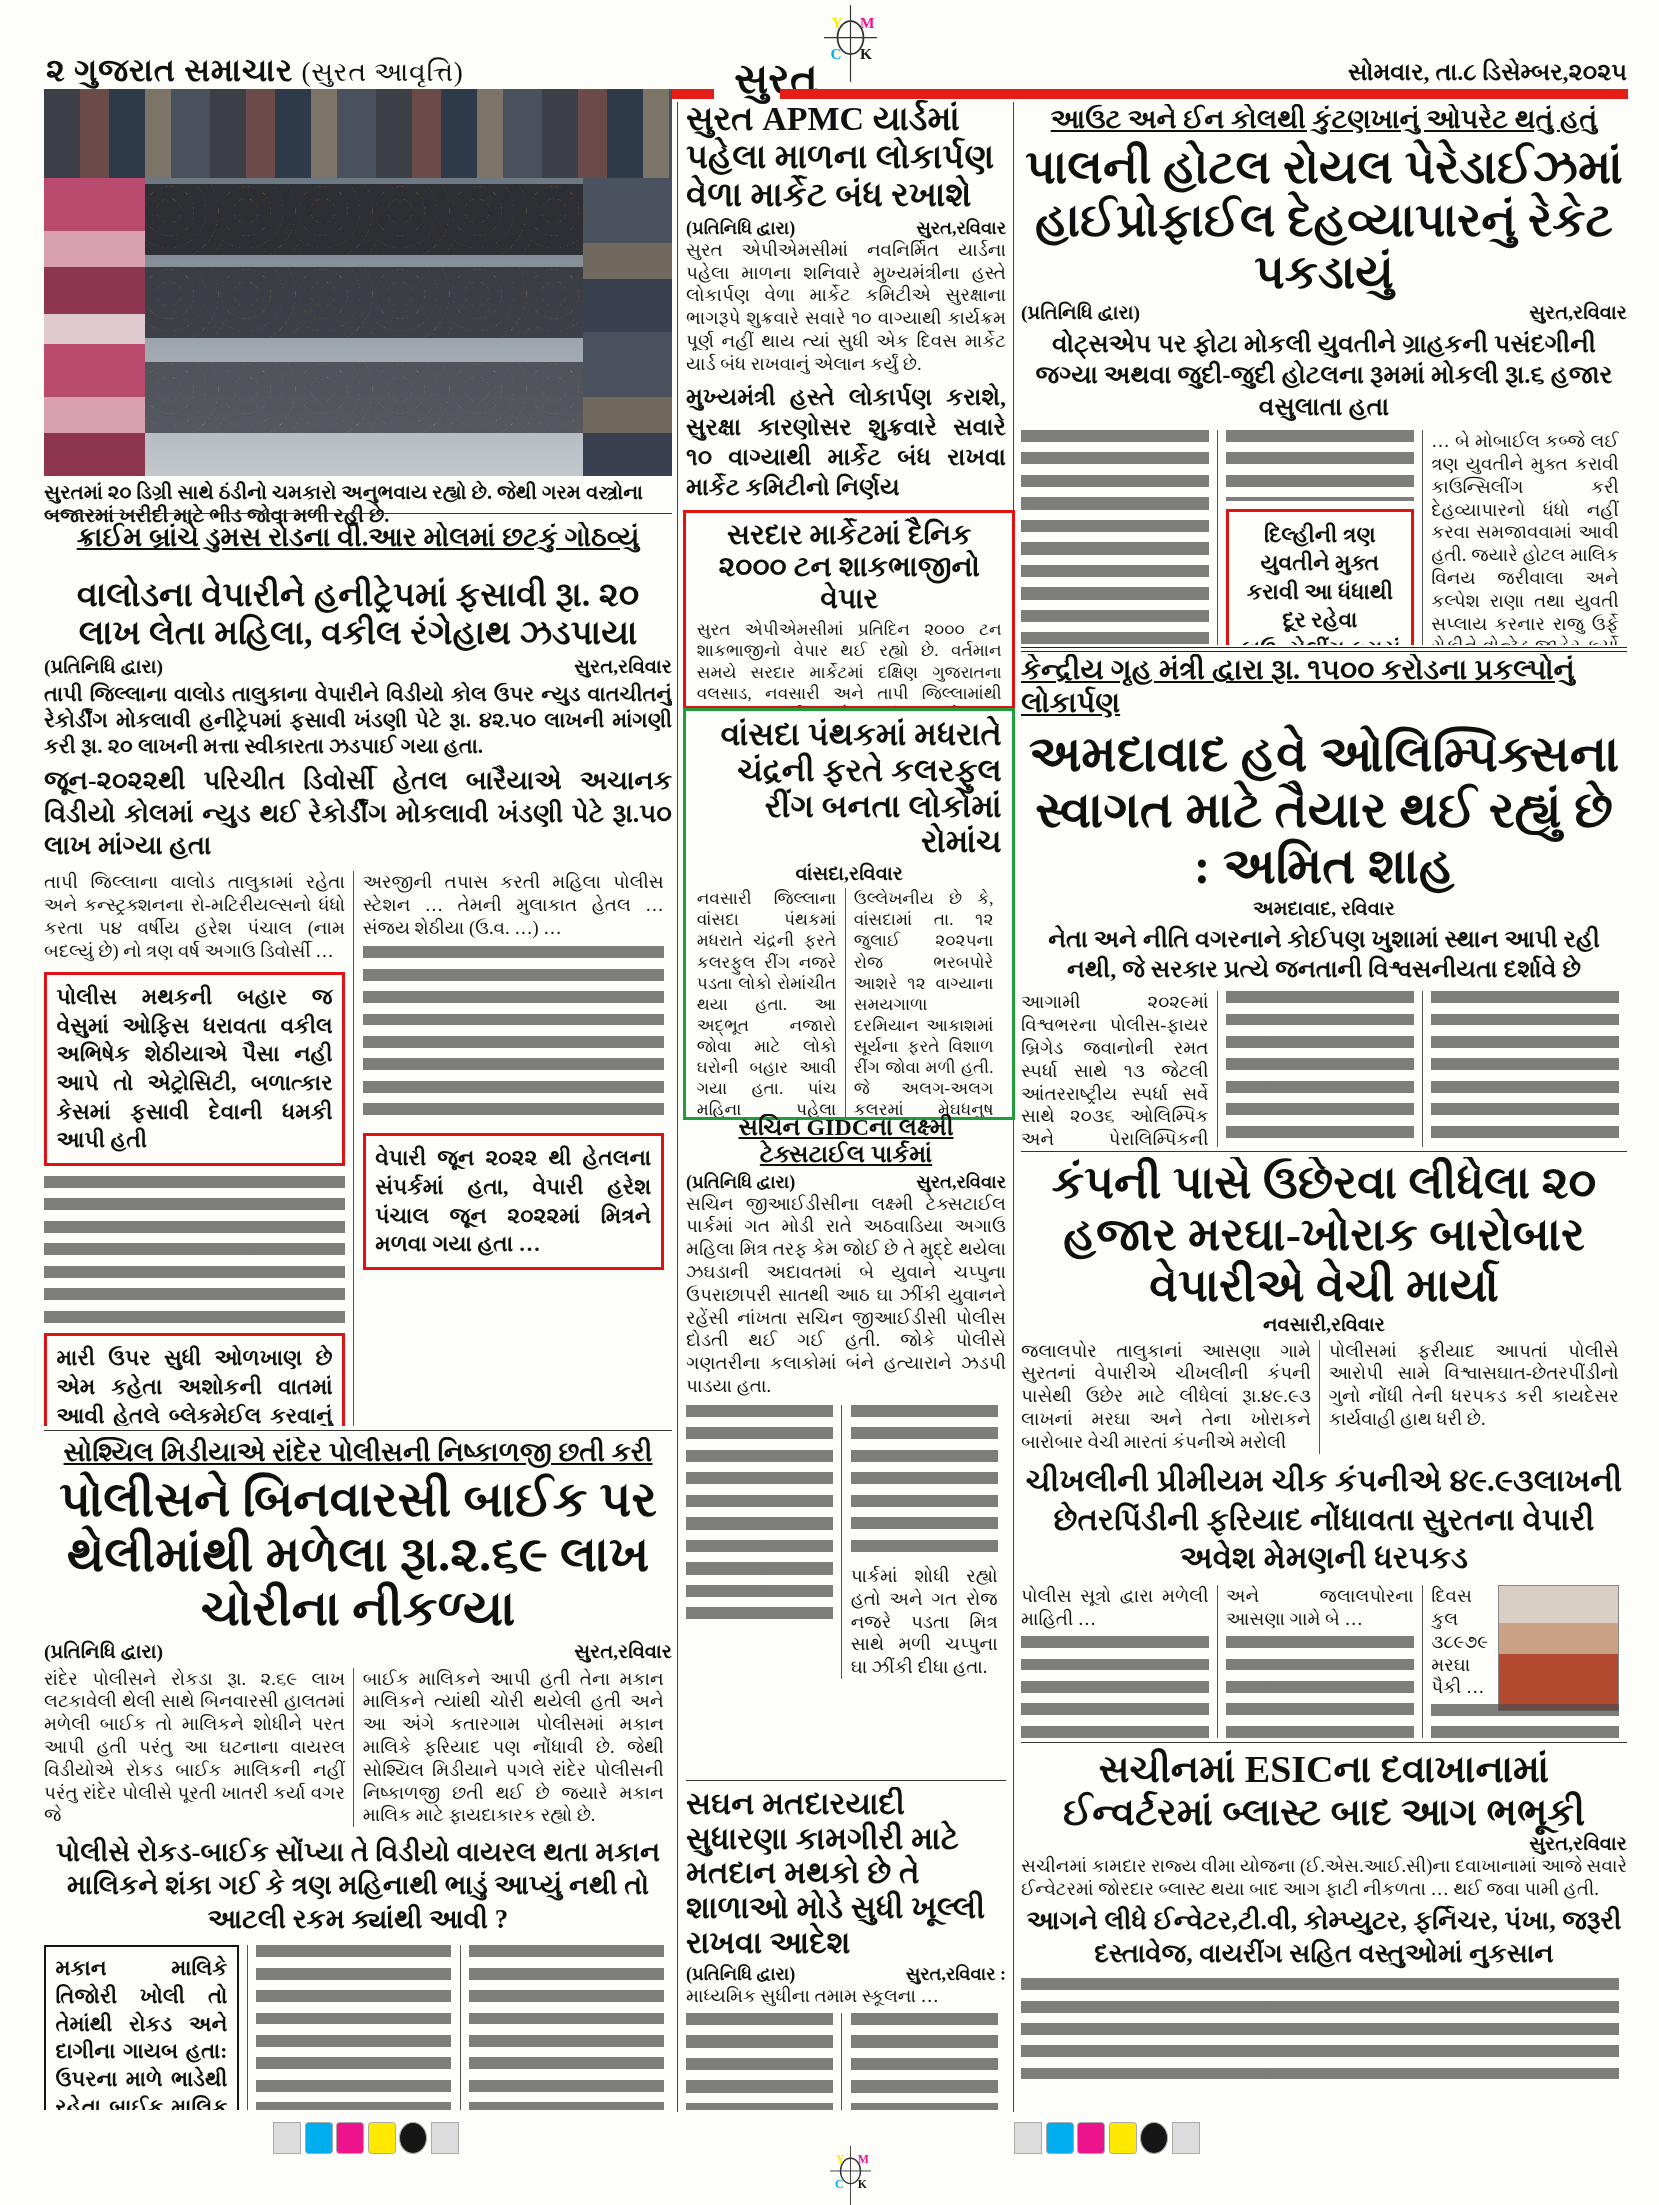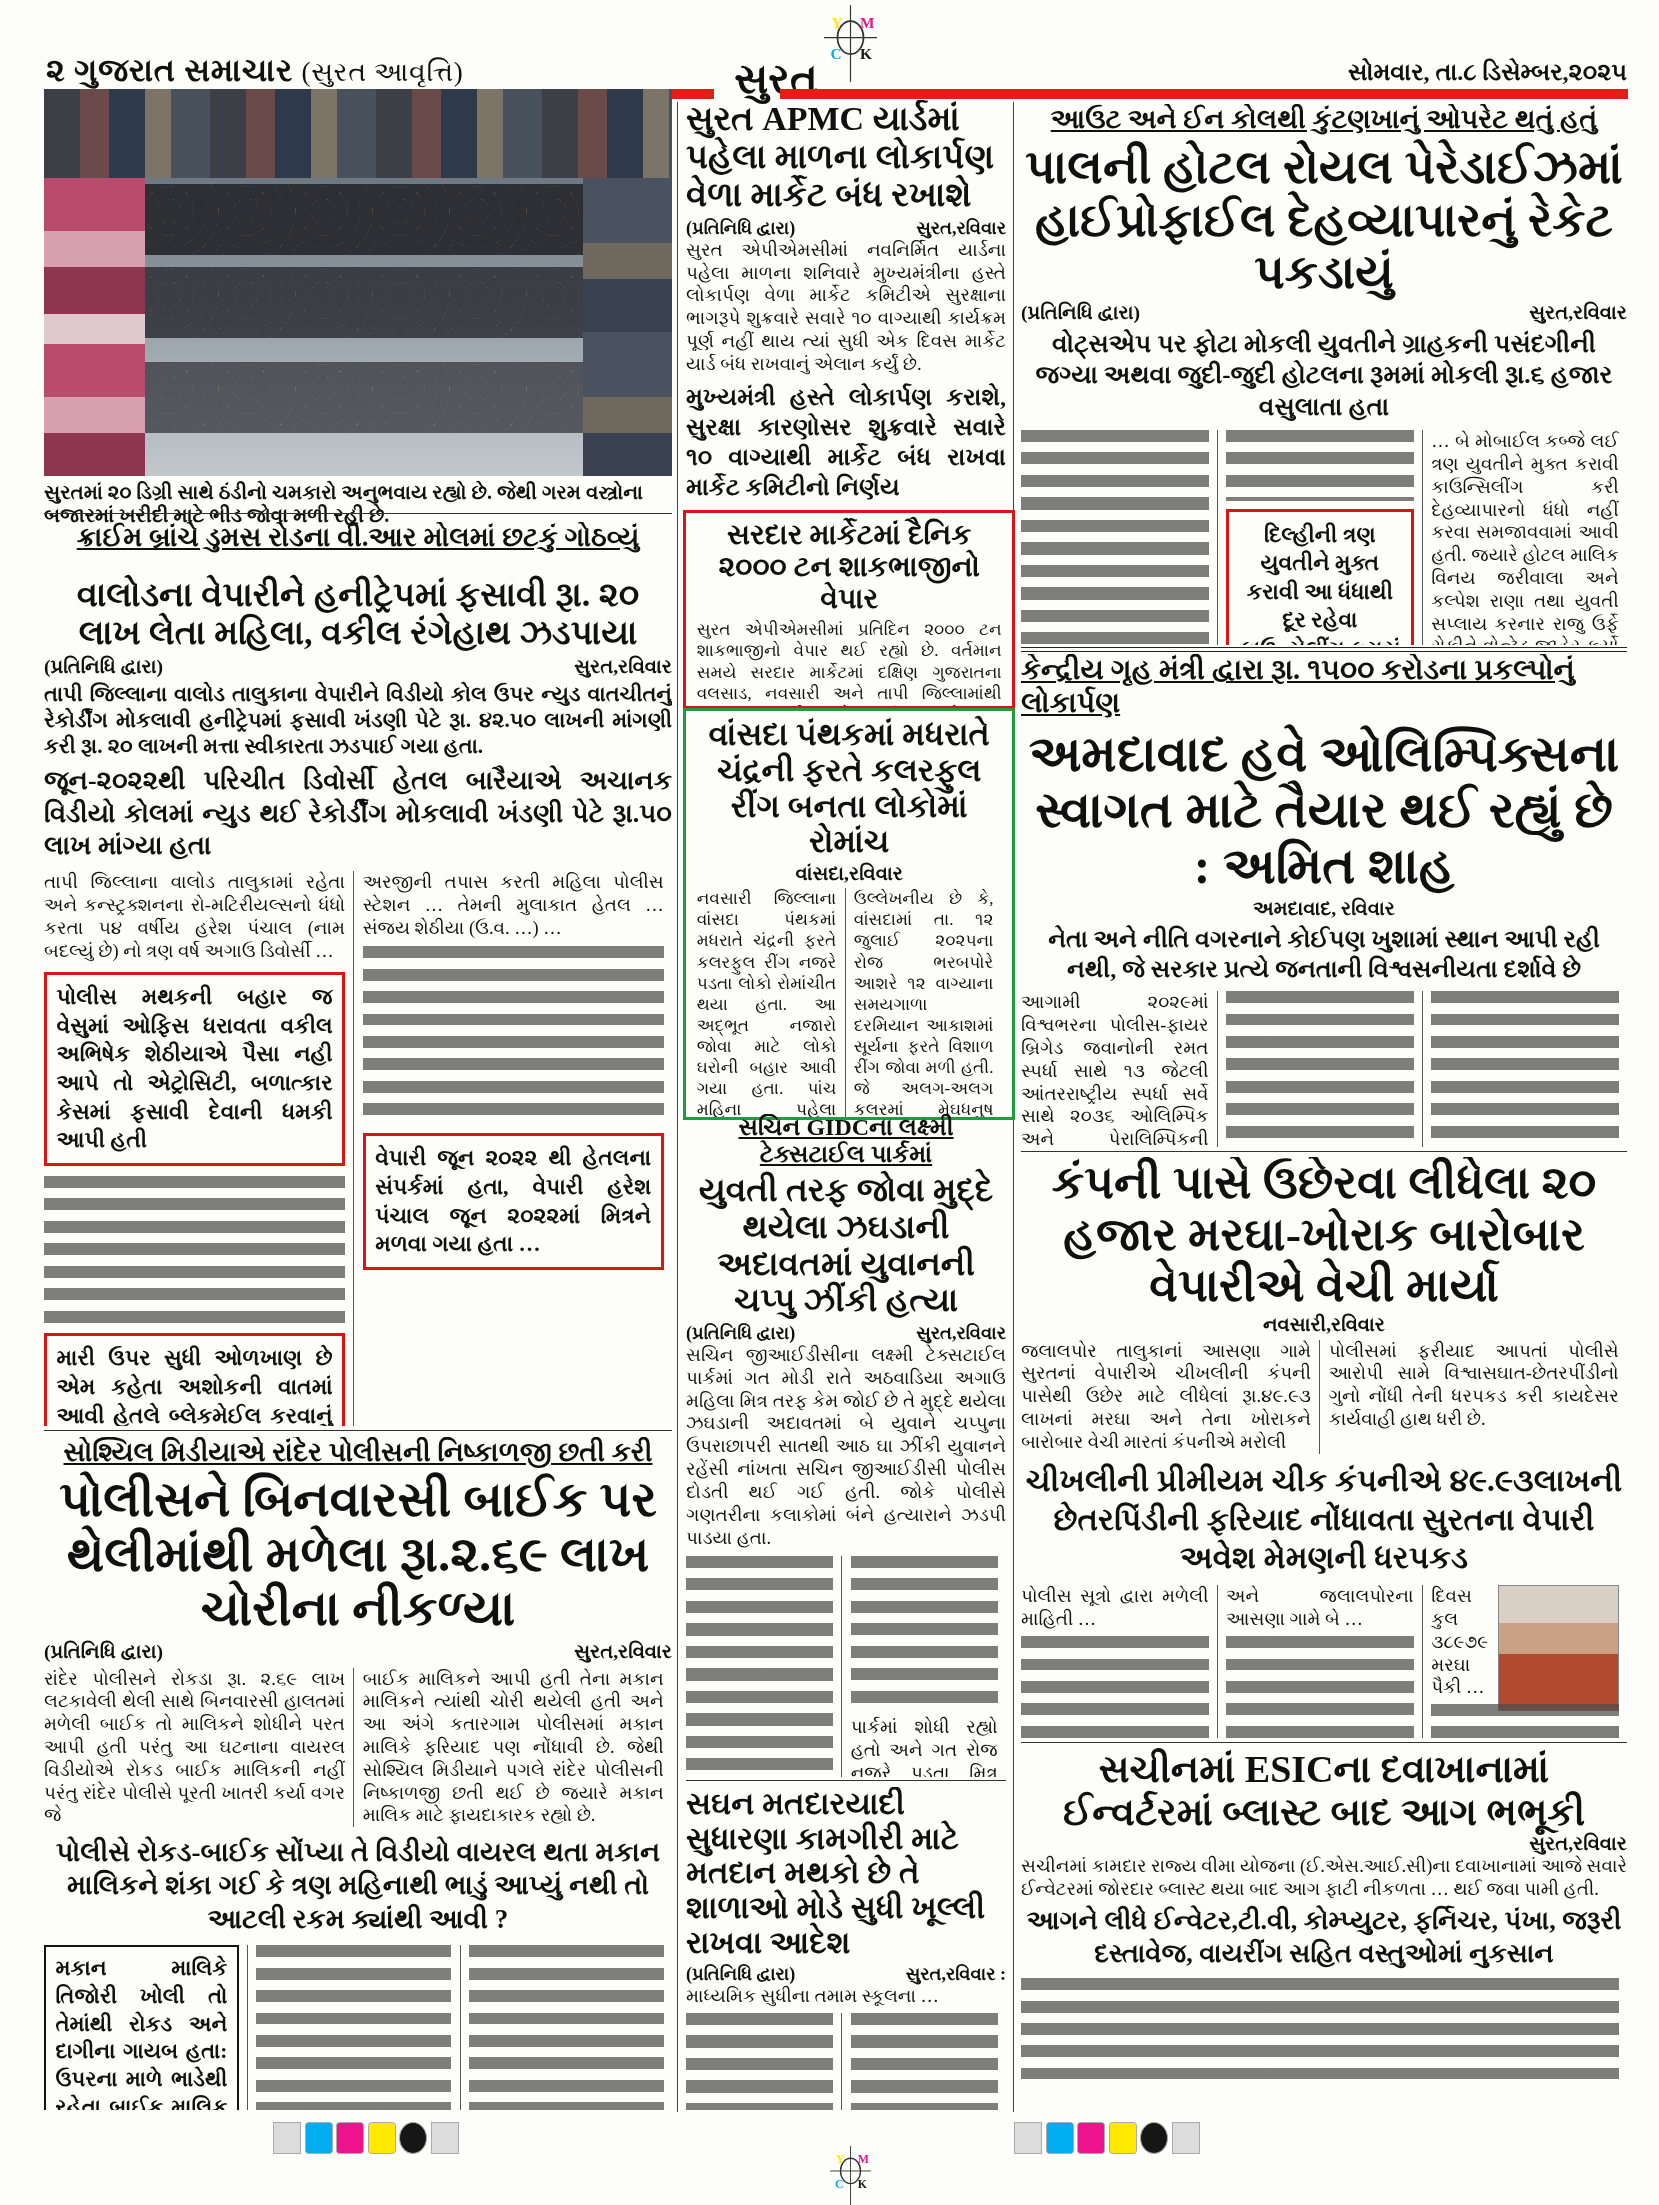--- a/index.html
+++ b/index.html
@@ -159,32 +159,31 @@
     <div class="subhead" style="font-size:24px;margin-top:6px;">મુખ્યમંત્રી હસ્તે લોકાર્પણ કરાશે, સુરક્ષા કારણોસર શુક્રવારે સવારે ૧૦ વાગ્યાથી માર્કેટ બંધ રાખવા માર્કેટ કમિટીનો નિર્ણય</div>
 
   </div>
 
   <div class="abs box-red" style="left:683px;top:510px;width:305px;height:181px;overflow:hidden;">
     <div class="headline" style="font-size:28.5px;">સરદાર માર્કેટમાં દૈનિક ૨૦૦૦ ટન શાકભાજીનો વેપાર</div>
     <div class="body" style="margin-top:4.7px;font-size:17px;">સુરત એપીએમસીમાં પ્રતિદિન ૨૦૦૦ ટન શાકભાજીનો વેપાર થઈ રહ્યો છે. વર્તમાન સમયે સરદાર માર્કેટમાં દક્ષિણ ગુજરાતના વલસાડ, નવસારી અને તાપી જિલ્લામાંથી શાકભાજી આવી રહ્યું છે. આ ઉપરાંત ઓલપાડ, હાંસોટ અને ભરૂચથી માલ મંગાવાઈ રહ્યો છે. ગુજરાતના વિવિધ જિલ્લાઓ ઉપરાંત મહારાષ્ટ્ર,કર્ણાટક અને મધ્યપ્રદેશથી શાકભાજી લઈને સેંકડો વાહનો માર્કેટ યાર્ડમાં આવી રહ્યાં છે. માર્કેટ યાર્ડના વિસ્તરણ વચ્ચે શનિવારે ઉદ્ઘાટન સમારોહ પૂર્ણ નહીં થાય ત્યાં સુધી આ તમામને શુક્રવારે દસ વાગ્યા બાદ પ્રવેશ ઉપર પાબંદી ફરમાવી દેવાઈ છે. વર્ષો બાદ માર્કેટ ફરી એક દિવસ માટે બંધ રહેશે એવું સ્થાનિક વેપારીઓએ જણાવ્યું હતું.</div>
   </div>
 
   <div class="abs box-green" style="left:683px;top:708px;width:305px;height:394px;overflow:hidden;">
-    <div class="headline" style="font-size:32px;">વાંસદા પંથકમાં મધરાતે ચંદ્રની ફરતે કલરફુલ રીંગ બનતા લોકોમાં રોમાંચ</div>
+    <div class="headline" style="font-size:32px;text-align:right;">વાંસદા પંથકમાં મધરાતે ચંદ્રની ફરતે કલરફુલ રીંગ બનતા લોકોમાં રોમાંચ</div>
     <div class="dateline" style="text-align:center;margin-top:2.4px;">વાંસદા,રવિવાર</div>
     <div class="cols" style="margin-top:3.6px;">
       <div class="col body" style="font-size:17px;">નવસારી જિલ્લાના વાંસદા પંથકમાં મધરાતે ચંદ્રની ફરતે કલરફુલ રીંગ નજરે પડતા લોકો રોમાંચીત થયા હતા. આ અદ્ભૂત નજારો જોવા માટે લોકો ઘરોની બહાર આવી ગયા હતા. પાંચ મહિના પહેલા ભરબપોરે સૂર્યની ફરતે આવી રીંગ સર્જાઈ હતી.</div>
       <div class="col body" style="font-size:17px;">ઉલ્લેખનીય છે કે, વાંસદામાં તા. ૧૨ જુલાઈ ૨૦૨૫ના રોજ ભરબપોરે આશરે ૧૨ વાગ્યાના સમયગાળા દરમિયાન આકાશમાં સૂર્યના ફરતે વિશાળ રીંગ જોવા મળી હતી. જે અલગ-અલગ કલરમાં મેઘધનુષ જેવી લાગતી હતી. …</div>
     </div>
 
   </div>
 
   <div class="abs" style="left:686px;top:1114px;width:320px;height:663px;overflow:hidden;">
     <div class="kicker" style="font-size:24px;">સચિન GIDCના લક્ષ્મી ટેક્સટાઈલ પાર્કમાં</div>
-    <div class="headline" style="font-size:33px;margin-top:3.6px;">યુવતી તરફ જોવા મુદ્દે થયેલા ઝઘડાની અદાવતમાં યુવાનની ચપ્પુ ઝીંકી હત્યા</div>
     <div class="byline-row" style="font-size:18px;">
       <span>(પ્રતિનિધિ દ્વારા)</span>
       <span>સુરત,રવિવાર</span>
     </div>
     <div class="body">સચિન જીઆઈડીસીના લક્ષ્મી ટેક્સટાઈલ પાર્કમાં ગત મોડી રાતે અઠવાડિયા અગાઉ મહિલા મિત્ર તરફ કેમ જોઈ છે તે મુદ્દે થયેલા ઝઘડાની અદાવતમાં બે યુવાને ચપ્પુના ઉપરાછાપરી સાતથી આઠ ઘા ઝીંકી યુવાનને રહેંસી નાંખતા સચિન જીઆઈડીસી પોલીસ દોડતી થઈ ગઈ હતી. જોકે પોલીસે ગણતરીના કલાકોમાં બંને હત્યારાને ઝડપી પાડયા હતા.</div>
     <div class="cols" style="margin-top:7.1px;">
       <div class="col">
           <div class="greek" style="height:225px;"></div>
         </div>
       <div class="col">

